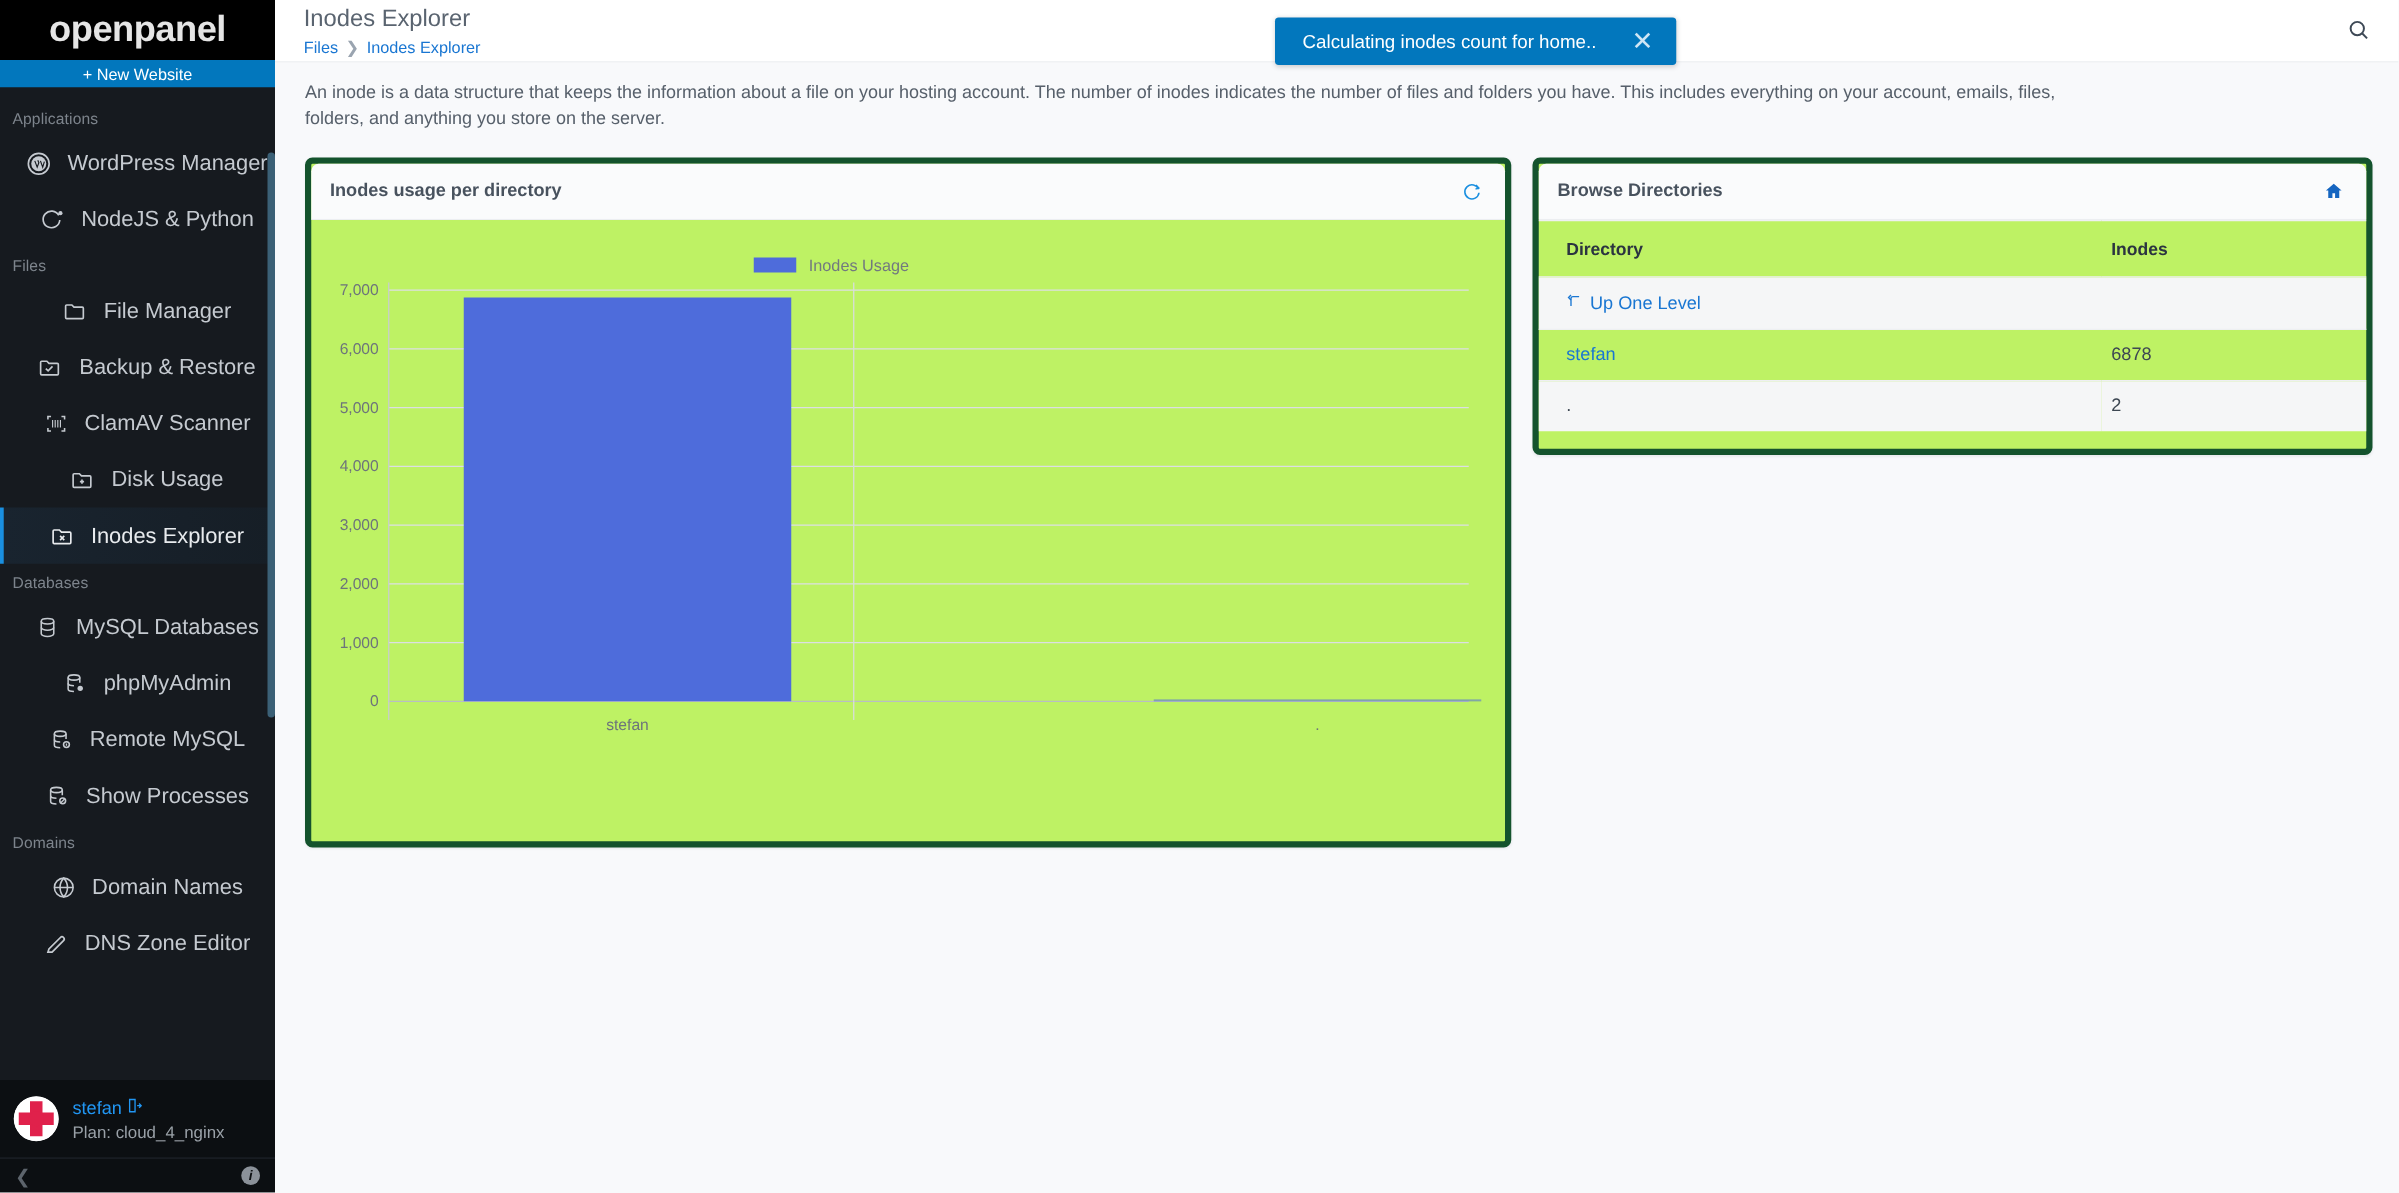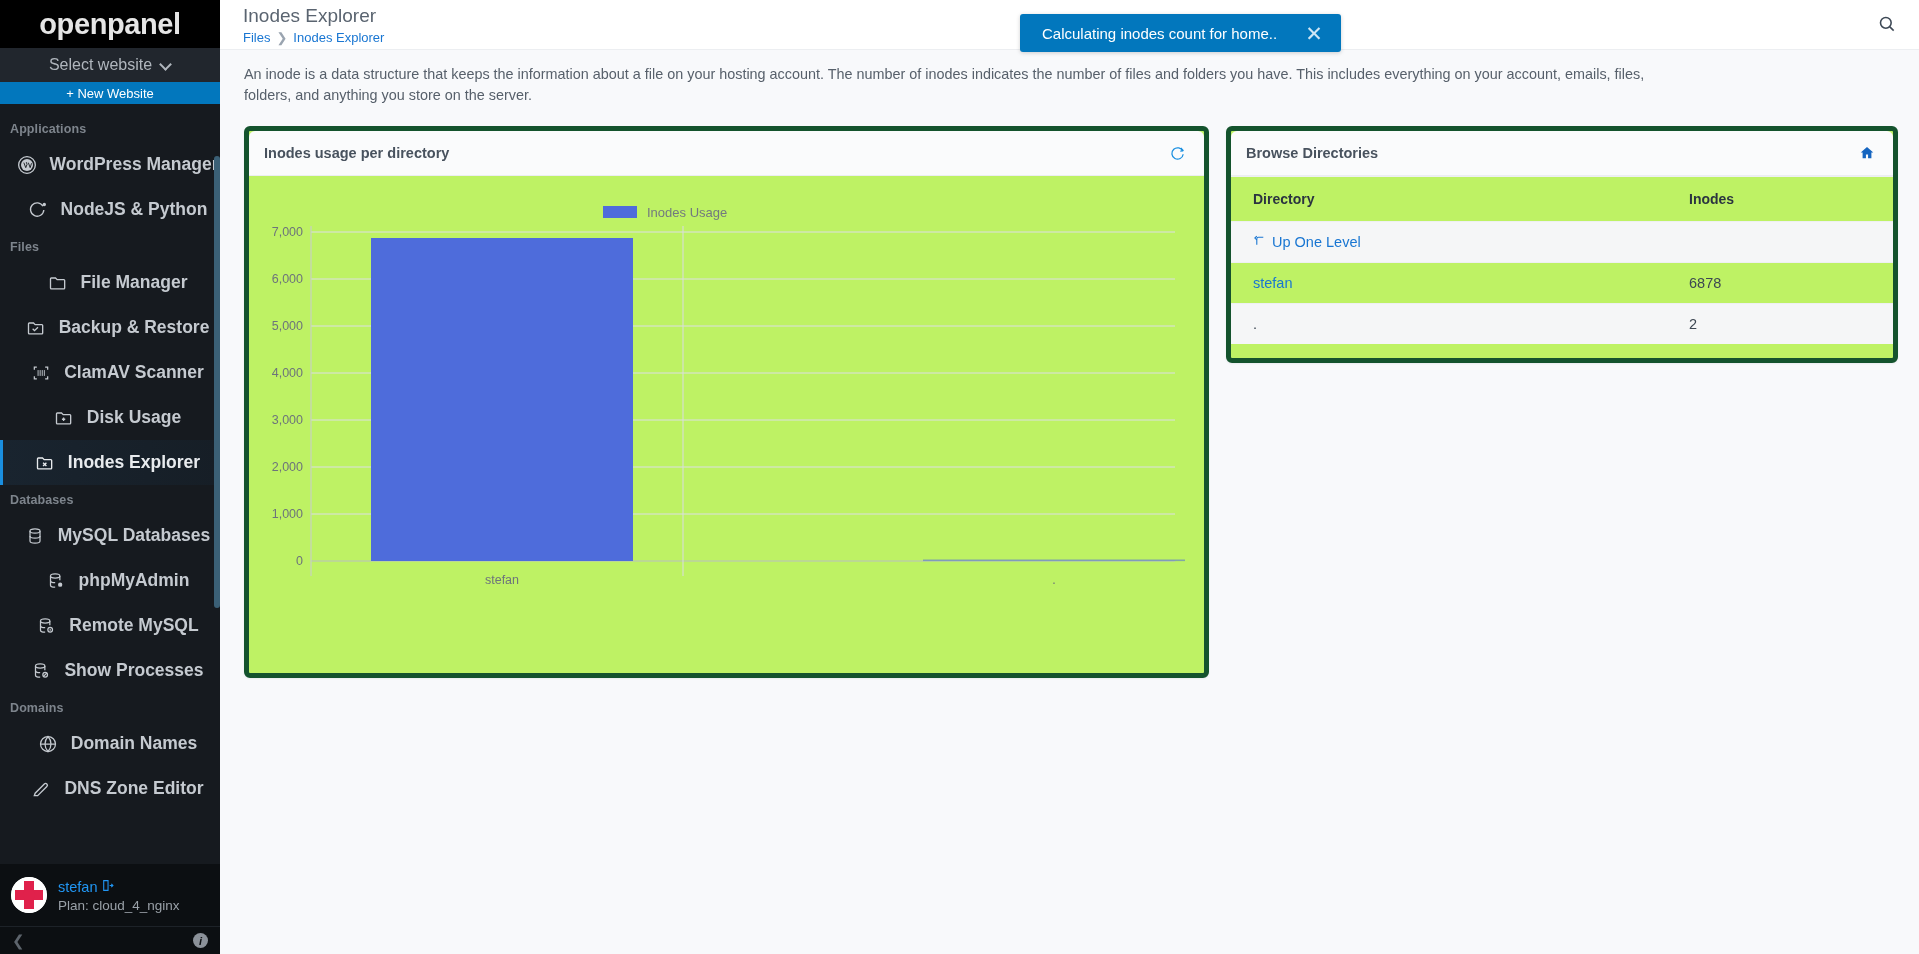--- a/index.html
+++ b/index.html
@@ -39,21 +39,21 @@
     border-right: 2px solid #b0b6bd; border-bottom: 2px solid #b0b6bd;
     transform: rotate(45deg);
   }
   .new-website {
     height: 22px; background: #0277bd;
     display: flex; align-items: center; justify-content: center;
     color: #fff; font-size: 13px; cursor: pointer;
   }
   .nav {
     flex: 1 1 auto; overflow: hidden; position: relative;
-    padding-top: 10px; background: #161a1f; font-weight: bold;
+    padding-top: 10px; background: #161a1f;
   }
   .nav-scrollbar {
     position: absolute; right: 0px; top: 52px;
     width: 6px; height: 452px; background: #3b6076; border-radius: 3px;
     z-index: 9; cursor: pointer;
   }
   .nav-group-title {
     color: #7d848c; font-size: 12.5px;
     padding: 8px 0 6px 10px; letter-spacing: 0.1px;
   }
@@ -173,24 +173,20 @@
 </head>
 <body>
 
 <div class="app">
 
   <aside class="sidebar">
     <div class="brand">
       <span class="brand-text">openpanel</span>
     </div>
 
-    <div class="site-select">
-      <span class="site-select-label">Select website</span>
-      <span class="chev"></span>
-    </div>
 
     <div class="new-website">+ New Website</div>
 
     <nav class="nav">
       <div class="nav-scrollbar"></div>
 
       <div class="nav-group-title">Applications</div>
       <div class="nav-item">
         <span>
           <svg width="20" height="20" viewBox="0 0 24 24" fill="none" stroke="#c5cad0" stroke-width="1.6">

